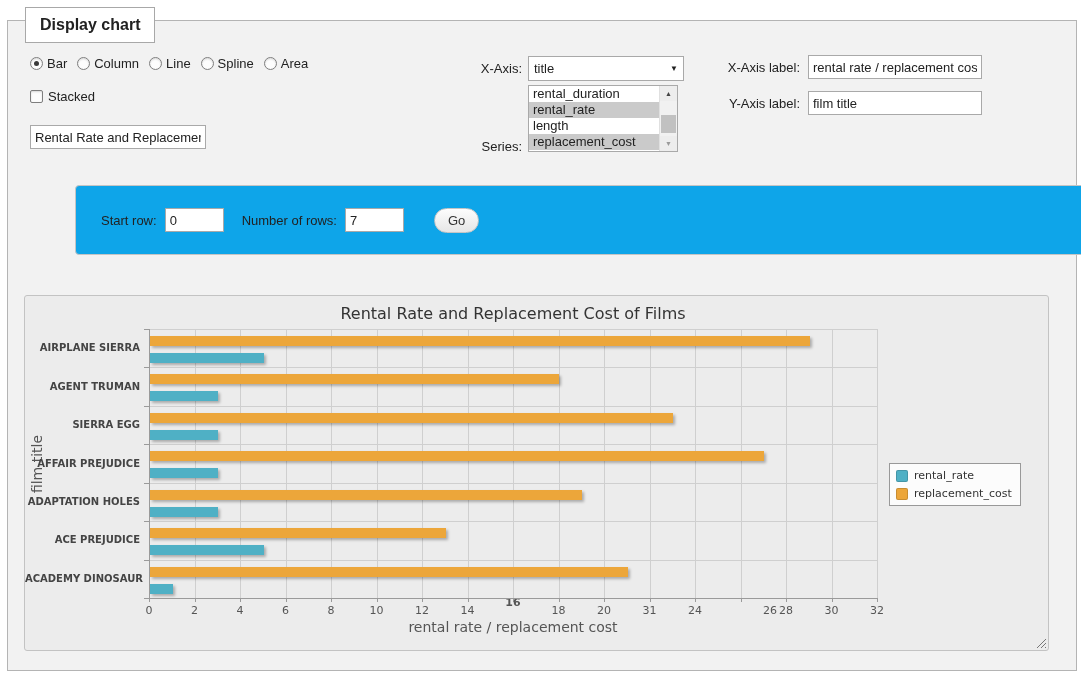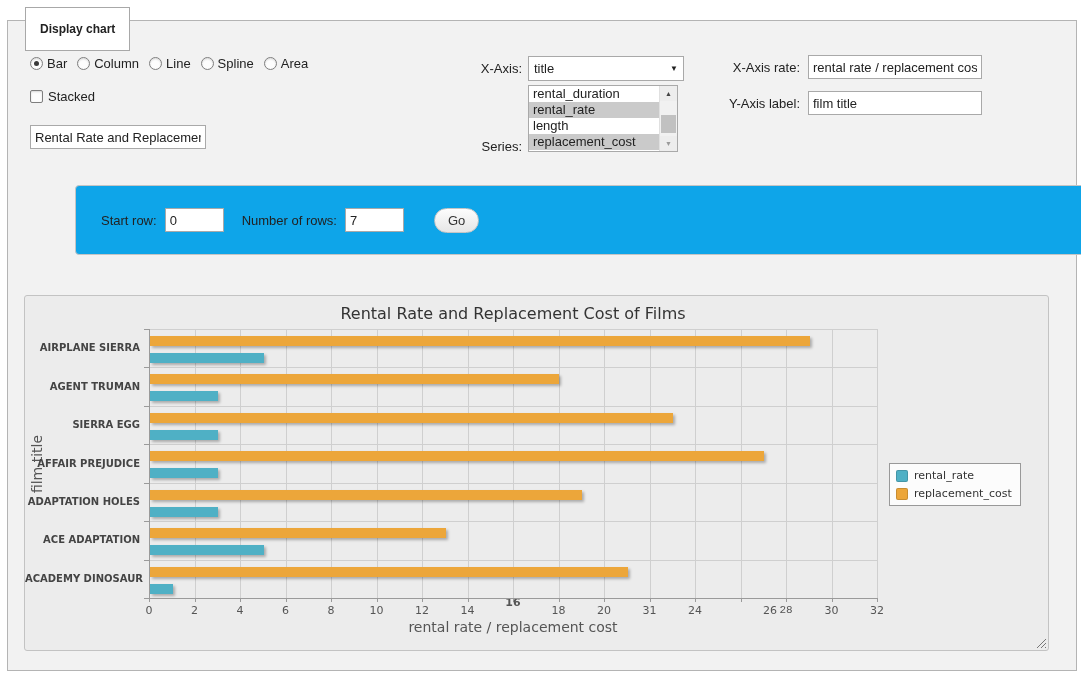--- a/index.html
+++ b/index.html
@@ -9,21 +9,21 @@
     overflow:hidden;
   }
   .abs{position:absolute;}
   
   .frame{
     left:7px;top:20px;width:1070px;height:651px;
     border:1px solid #b4b4b4;background:#f2f2f2;box-sizing:border-box;
   }
   .legend-box{
     left:25px;top:7px;background:#ffffff;border:1px solid #a8a8a8;
-    padding:14px 14px;font-weight:bold;font-size:12px;color:#222;z-index:5;
+    padding:8px 14px;font-weight:bold;font-size:16px;color:#222;z-index:5;
   }
   
   .radio-row{left:30px;top:55px;height:16px;display:flex;align-items:center;gap:10px;}
   .radio-item{display:flex;align-items:center;gap:4px;cursor:default;}
   .radio{
     width:13px;height:13px;border:1px solid #7e7e7e;border-radius:50%;
     background:#fdfdfd;box-sizing:border-box;position:relative;
     box-shadow:inset 0 1px 2px rgba(0,0,0,.15);
   }
   .radio.on::after{
@@ -148,21 +148,21 @@
       <div class="lb-opt">length</div>
       <div class="lb-opt sel">replacement_cost</div>
     </div>
   <div class="lb-scroll">
     <div class="lb-btn up">▲</div>
     <div class="lb-thumb"></div>
     <div class="lb-btn down">▼</div>
   </div>
 </div>
 
-<div class="abs lbl lbl-r" style="left:712px;top:60px;width:88px;">X-Axis rate:</div>
+<div class="abs lbl lbl-r" style="left:712px;top:60px;width:88px;">X-Axis label:</div>
 <input class="abs txt" style="left: 808px; top: 55px; width: 174px;" value="rental rate / replacement cost">
 <div class="abs lbl lbl-r" style="left:712px;top:96px;width:88px;">Y-Axis label:</div>
 <input class="abs txt" style="left: 808px; top: 91px; width: 174px;" value="film title">
 
 <div class="abs panel rows-panel">
   <div class="rows-inner">
     <span class="lbl">Start row:</span>
     <input class="txt" style="width: 59px;" value="0">
     <span class="lbl" style="margin-left:10px;">Number of rows:</span>
     <input class="txt" style="width: 59px;" value="7">
@@ -222,21 +222,21 @@
     <div class="abs tick" style="left: 624.5px; top: 302px; width: 1px; height: 4px;"></div>
     <div class="abs x-tick-label" style="left: 607.5px; top: 308px;">31</div>
     <div class="abs gridline-v" style="left: 670px; top: 33px; height: 269px;"></div>
     <div class="abs tick" style="left: 670px; top: 302px; width: 1px; height: 4px;"></div>
     <div class="abs x-tick-label" style="left: 653px; top: 308px;">24</div>
     <div class="abs gridline-v" style="left: 715.5px; top: 33px; height: 269px;"></div>
     <div class="abs tick" style="left: 715.5px; top: 302px; width: 1px; height: 4px;"></div>
     <div class="abs x-tick-label" style="left: 728px; top: 308px;">26</div>
     <div class="abs gridline-v" style="left: 761px; top: 33px; height: 269px;"></div>
     <div class="abs tick" style="left: 761px; top: 302px; width: 1px; height: 4px;"></div>
-    <div class="abs x-tick-label" style="left: 744px; top: 308px; font-family: Liberation Mono, monospace;">28</div>
+    <div class="abs x-tick-label" style="left: 744px; top: 308px;">28</div>
     <div class="abs gridline-v" style="left: 806.5px; top: 33px; height: 269px;"></div>
     <div class="abs tick" style="left: 806.5px; top: 302px; width: 1px; height: 4px;"></div>
     <div class="abs x-tick-label" style="left: 789.5px; top: 308px;">30</div>
     <div class="abs gridline-v" style="left: 852px; top: 33px; height: 269px;"></div>
     <div class="abs tick" style="left: 852px; top: 302px; width: 1px; height: 4px;"></div>
     <div class="abs x-tick-label" style="left: 835px; top: 308px;">32</div>
     <div class="abs gridline-h" style="left: 124px; top: 33px; width: 728px;"></div>
     <div class="abs tick" style="left: 119px; top: 33px; width: 5px; height: 1px;"></div>
     <div class="abs gridline-h" style="left: 124px; top: 71.4286px; width: 728px;"></div>
     <div class="abs tick" style="left: 119px; top: 71.4286px; width: 5px; height: 1px;"></div>
@@ -249,21 +249,21 @@
     <div class="abs gridline-h" style="left: 124px; top: 225.143px; width: 728px;"></div>
     <div class="abs tick" style="left: 119px; top: 225.143px; width: 5px; height: 1px;"></div>
     <div class="abs gridline-h" style="left: 124px; top: 263.571px; width: 728px;"></div>
     <div class="abs tick" style="left: 119px; top: 263.571px; width: 5px; height: 1px;"></div>
     <div class="abs tick" style="left: 119px; top: 302px; width: 5px; height: 1px;"></div>
     <div class="abs cat-label" style="left: 0px; width: 115px; top: 46.2143px;">AIRPLANE SIERRA</div>
     <div class="abs cat-label" style="left: 0px; width: 115px; top: 84.6429px;">AGENT TRUMAN</div>
     <div class="abs cat-label" style="left: 0px; width: 115px; top: 123.071px;">SIERRA EGG</div>
     <div class="abs cat-label" style="left: 0px; width: 115px; top: 161.5px;">AFFAIR PREJUDICE</div>
     <div class="abs cat-label" style="left: 0px; width: 115px; top: 199.929px;">ADAPTATION HOLES</div>
-    <div class="abs cat-label" style="left: 0px; width: 115px; top: 238.357px;">ACE ADAPTATION</div>
+    <div class="abs cat-label" style="left: 0px; width: 115px; top: 238.357px;">ACE PREJUDICE</div>
     <div class="abs cat-label" style="left: 0px; width: 115px; top: 276.786px;">ACADEMY DINOSAUR</div>
     <div class="abs bar" style="left: 125px; top: 40px; width: 659.522px; background: rgb(236, 166, 58);"></div>
     <div class="abs bar" style="left: 125px; top: 57px; width: 113.523px; background: rgb(79, 176, 197);"></div>
     <div class="abs bar" style="left: 125px; top: 78.4286px; width: 409.272px; background: rgb(236, 166, 58);"></div>
     <div class="abs bar" style="left: 125px; top: 95.4286px; width: 68.0225px; background: rgb(79, 176, 197);"></div>
     <div class="abs bar" style="left: 125px; top: 116.857px; width: 523.022px; background: rgb(236, 166, 58);"></div>
     <div class="abs bar" style="left: 125px; top: 133.857px; width: 68.0225px; background: rgb(79, 176, 197);"></div>
     <div class="abs bar" style="left: 125px; top: 155.286px; width: 614.022px; background: rgb(236, 166, 58);"></div>
     <div class="abs bar" style="left: 125px; top: 172.286px; width: 68.0225px; background: rgb(79, 176, 197);"></div>
     <div class="abs bar" style="left: 125px; top: 193.714px; width: 432.022px; background: rgb(236, 166, 58);"></div>

